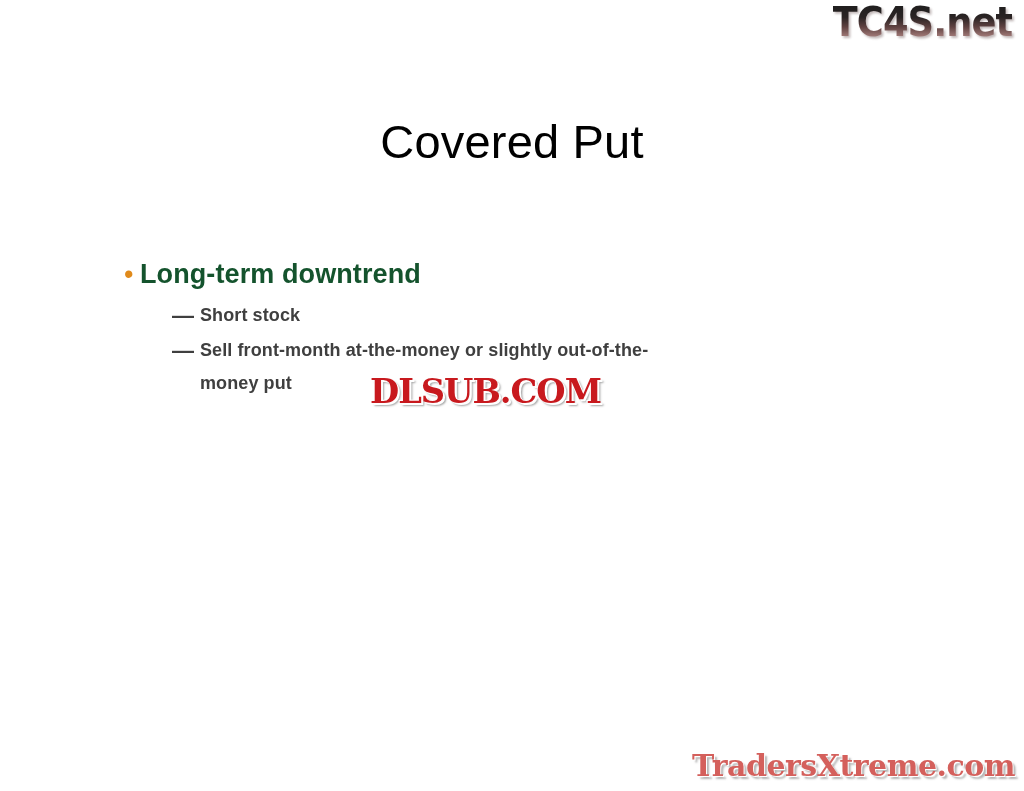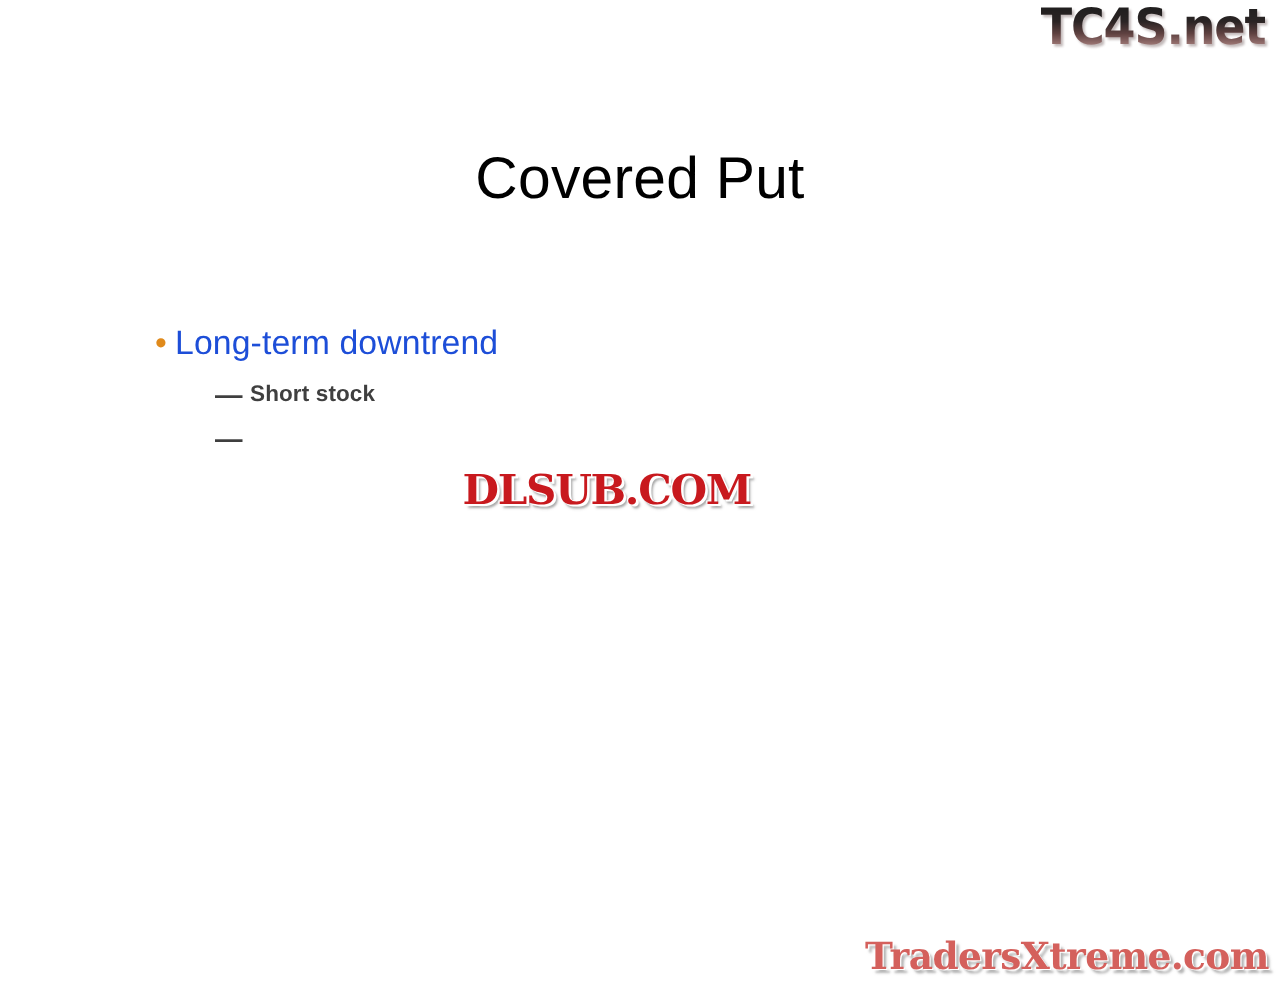--- a/index.html
+++ b/index.html
@@ -71,22 +71,22 @@
     width: 22px;
     flex: 0 0 22px;
     color: #e08a1b;
     font-size: 27px;
     line-height: 38px;
     text-align: left;
     padding-left: 6px;
     box-sizing: border-box;
   }
   .bullet-text {
-    color: #1d4ed8;
-    font-weight: normal;
+    color: #14532d;
+    font-weight: bold;
     font-size: 27px;
     line-height: 38px;
     letter-spacing: 0.1px;
   }
 
   .sub-list {
     margin-top: 6px;
     padding-left: 54px;
   }
   .sub-row {
@@ -172,20 +172,21 @@
 
     <div class="sub-list">
 
       <div class="sub-row">
         <span class="sub-dash">—</span>
         <span class="sub-text">Short stock</span>
       </div>
 
       <div class="sub-row">
         <span class="sub-dash">—</span>
+        <span class="sub-text">Sell front-month at-the-money or slightly out-of-the-money put</span>
       </div>
 
     </div>
   </div>
 
   <div class="dlsub-mark">DLSUB.COM</div>
 
   <div class="tx-mark">TradersXtreme.com</div>
 
 </div>

